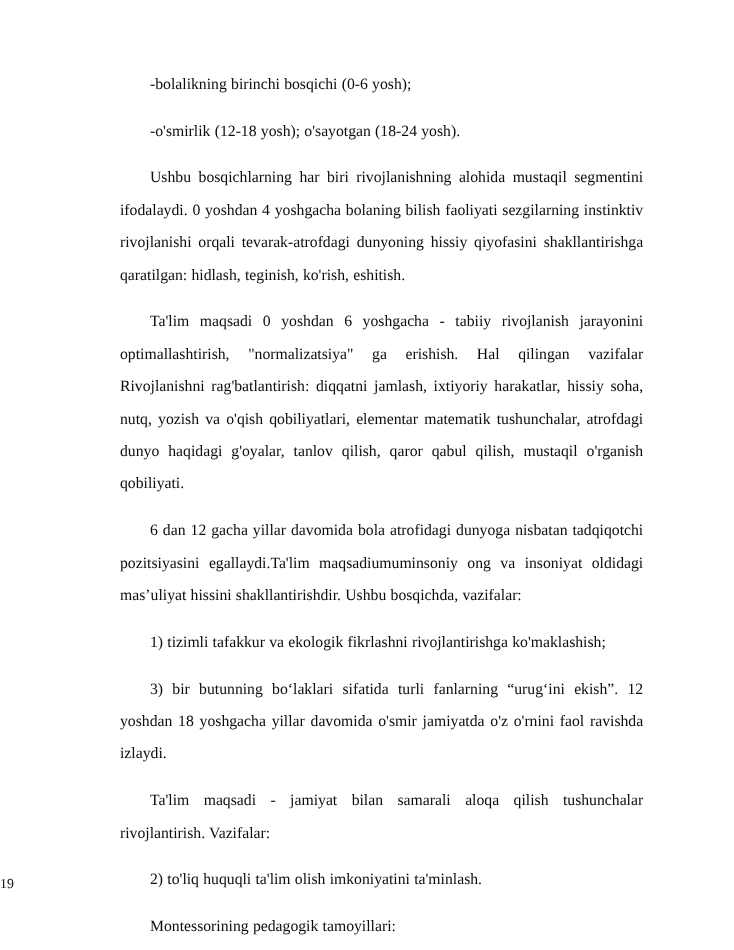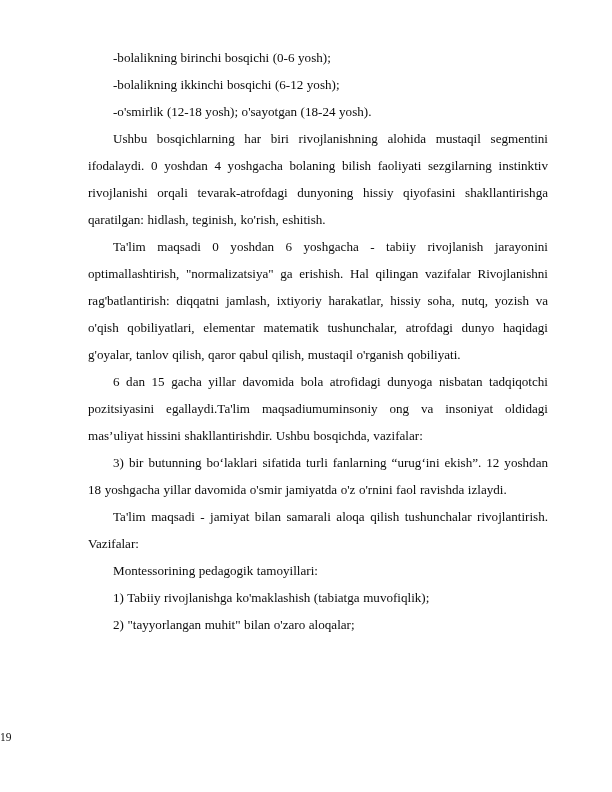--- a/index.html
+++ b/index.html
@@ -16,21 +16,21 @@
     font-family: "Liberation Serif", "DejaVu Serif", serif;
     color: #0c0c0c;
   }
   .content {
     position: absolute;
     left: 88px;
     top: 44px;
     width: 460px;
   }
   p.body {
-    margin: 0;
+    margin: 12px;
     font-size: 13.1px;
     line-height: 27px;
     text-align: justify;
     text-indent: 25px;
     -webkit-hyphens: none;
     hyphens: none;
     word-spacing: 0.02em;
   }
   .pagenum {
     position: absolute;
@@ -45,33 +45,34 @@
   }
 </style>
 </head>
 <body>
 
 <div class="page">
 
   <div class="content">
 
     <p class="body">-bolalikning birinchi bosqichi (0-6 yosh);</p>
-    <p class="body">-bolalikning ikkinchi bosqichi (6-12 yosh);</p>
     <p class="body">-o'smirlik (12-18 yosh); o'sayotgan (18-24 yosh).</p>
 
     <p class="body">Ushbu bosqichlarning har biri rivojlanishning alohida mustaqil segmentini ifodalaydi. 0 yoshdan 4 yoshgacha bolaning bilish faoliyati sezgilarning instinktiv rivojlanishi orqali tevarak-atrofdagi dunyoning hissiy qiyofasini shakllantirishga qaratilgan: hidlash, teginish, ko'rish, eshitish.</p>
 
     <p class="body">Ta'lim maqsadi 0 yoshdan 6 yoshgacha - tabiiy rivojlanish jarayonini optimallashtirish, "normalizatsiya" ga erishish. Hal qilingan vazifalar Rivojlanishni rag'batlantirish: diqqatni jamlash, ixtiyoriy harakatlar, hissiy soha, nutq, yozish va o'qish qobiliyatlari, elementar matematik tushunchalar, atrofdagi dunyo haqidagi g'oyalar, tanlov qilish, qaror qabul qilish, mustaqil o'rganish qobiliyati.</p>
 
-    <p class="body">6 dan 15 gacha yillar davomida bola atrofidagi dunyoga nisbatan tadqiqotchi pozitsiyasini egallaydi.Ta'lim maqsadiumuminsoniy ong va insoniyat oldidagi masʼuliyat hissini shakllantirishdir. Ushbu bosqichda, vazifalar:</p>
+    <p class="body">6 dan 12 gacha yillar davomida bola atrofidagi dunyoga nisbatan tadqiqotchi pozitsiyasini egallaydi.Ta'lim maqsadiumuminsoniy ong va insoniyat oldidagi masʼuliyat hissini shakllantirishdir. Ushbu bosqichda, vazifalar:</p>
 
+    <p class="body">1) tizimli tafakkur va ekologik fikrlashni rivojlantirishga ko'maklashish;</p>
     <p class="body">3) bir butunning boʻlaklari sifatida turli fanlarning “urugʻini ekish”. 12 yoshdan 18 yoshgacha yillar davomida o'smir jamiyatda o'z o'rnini faol ravishda izlaydi.</p>
 
     <p class="body">Ta'lim maqsadi - jamiyat bilan samarali aloqa qilish tushunchalar rivojlantirish. Vazifalar:</p>
 
+    <p class="body">2) to'liq huquqli ta'lim olish imkoniyatini ta'minlash.</p>
 
     <p class="body">Montessorining pedagogik tamoyillari:</p>
 
     <p class="body">1) Tabiiy rivojlanishga ko'maklashish (tabiatga muvofiqlik);</p>
     <p class="body">2) "tayyorlangan muhit" bilan o'zaro aloqalar;</p>
 
   </div>
 
   <div class="pagenum">19</div>
 

